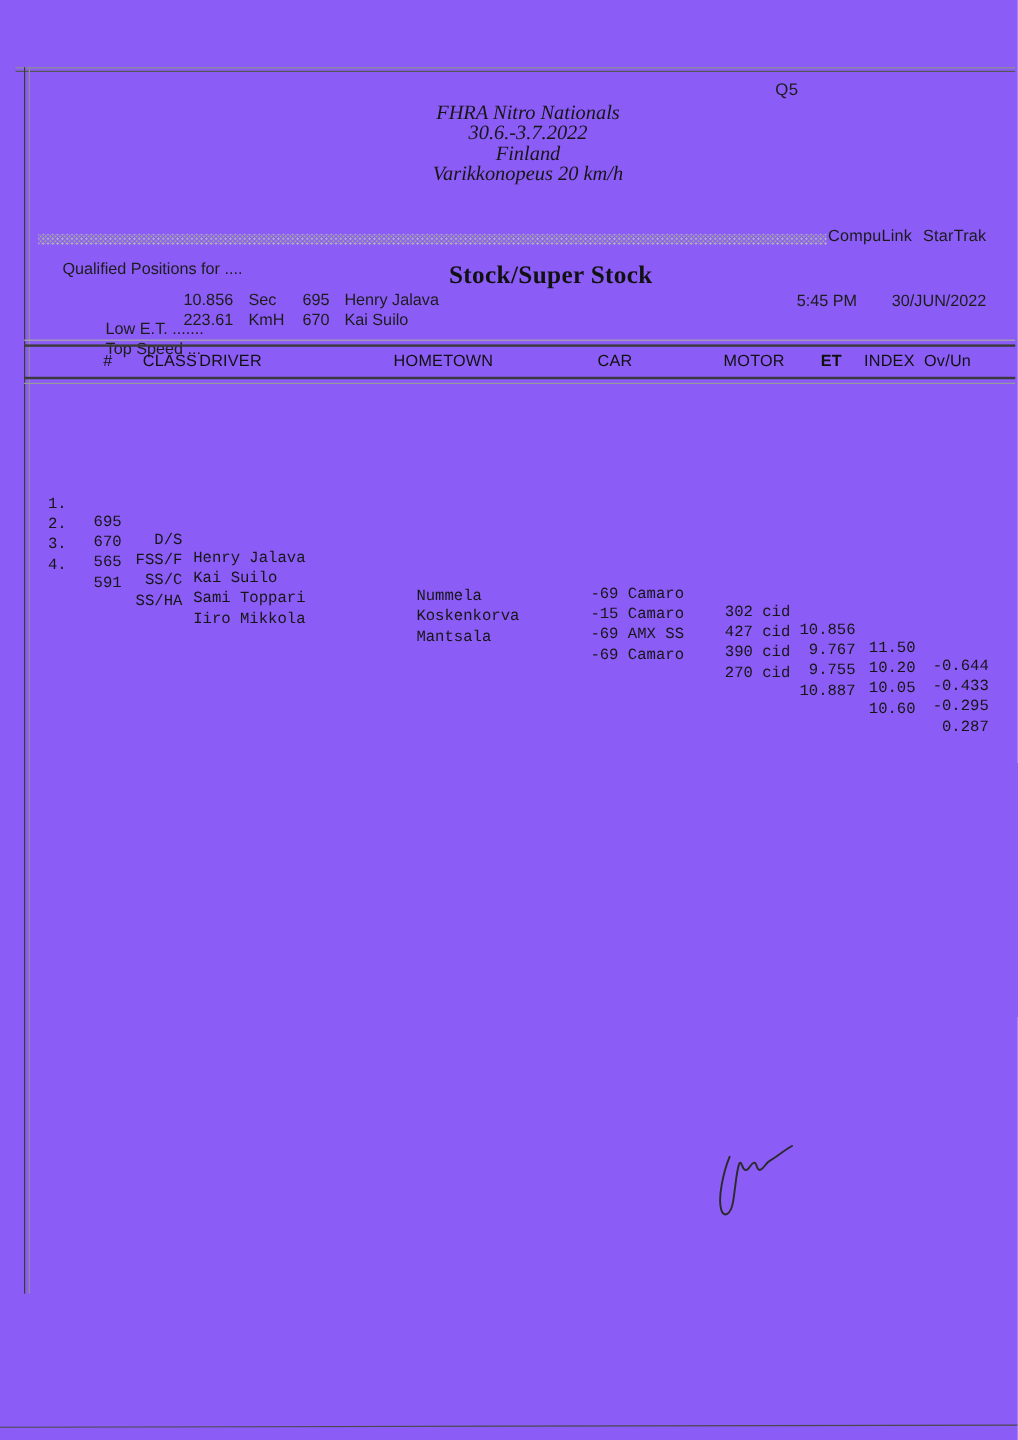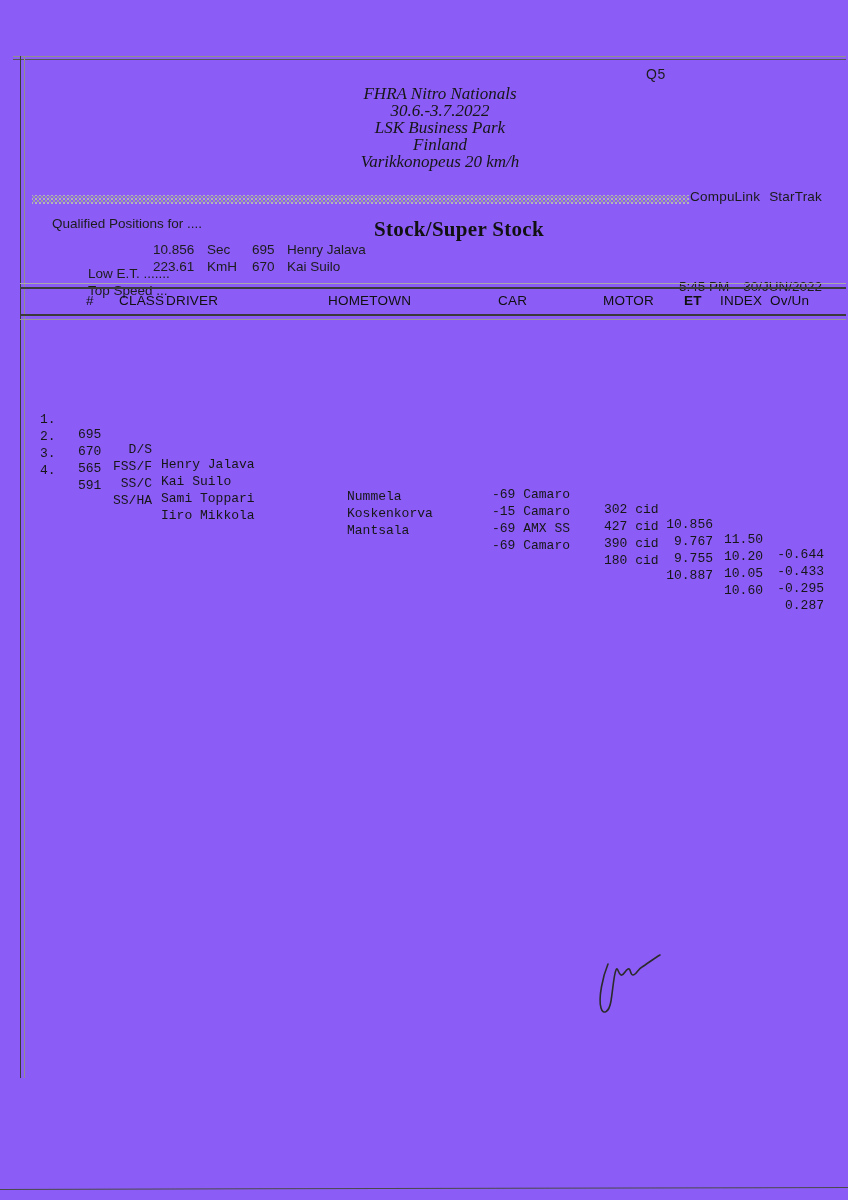--- a/index.html
+++ b/index.html
@@ -61,21 +61,21 @@
   .qualified-label { position: absolute; left: 52px; top: 216px; font-size: 13.5px; }
   .category-title {
     position: absolute; left: 70px; top: 217px; width: 778px;
     text-align: center;
     font-family: "Liberation Serif", serif;
     font-weight: bold; font-size: 21px; letter-spacing: 0.3px;
     color: #111;
   }
   .print-stamp {
     position: absolute; right: 26px; top: 243px;
-    display: flex; gap: 14px; font-size: 13.5px; margin-top: 36px;
+    display: flex; gap: 29px; font-size: 13.5px;
   }
   .record-line { position: absolute; left: 0; width: 848px; height: 17px; font-size: 13.5px; }
   .record-line .lbl   { position: absolute; left: 88px; margin-top: 24px; }
   .record-line .val   { position: absolute; left: 153px; }
   .record-line .unit  { position: absolute; left: 207px; }
   .record-line .num   { position: absolute; left: 252px; }
   .record-line .drv   { position: absolute; left: 287px; }
   .low-et-line   { top: 242px; }
   .top-speed-line{ top: 259px; }
   
@@ -140,21 +140,20 @@
 
   <div class="border-top"></div>
   <div class="border-left"></div>
   <div class="bottom-edge"></div>
 
   <div class="page-number">Q5</div>
 
   <div class="event-header">
     <div>FHRA Nitro Nationals</div>
     <div>30.6.-3.7.2022</div>
-    <div>LSK Business Park</div>
     <div>Finland</div>
     <div>Varikkonopeus 20 km/h</div>
   </div>
 
   <div class="halftone"></div>
   <div class="timing-brand">CompuLink StarTrak</div>
 
   <div class="qualified-label">Qualified Positions for ....</div>
   <div class="category-title">Stock/Super Stock</div>
   <div class="print-stamp">
@@ -228,21 +227,21 @@
     <span class="c-index">10.05</span>
     <span class="c-ovun">-0.295</span>
   </div>
   <div class="row row-4">
     <span class="c-pos">4.</span>
     <span class="c-num">591</span>
     <span class="c-class">SS/HA</span>
     <span class="c-driver">Iiro Mikkola</span>
     <span class="c-hometown">Mantsala</span>
     <span class="c-car">-69 Camaro</span>
-    <span class="c-motor">180 cid</span>
+    <span class="c-motor">270 cid</span>
     <span class="c-et">10.887</span>
     <span class="c-index">10.60</span>
     <span class="c-ovun">0.287</span>
   </div>
 
   <svg class="signature" viewBox="0 0 112 90" xmlns="http://www.w3.org/2000/svg">
     <path d="M22,20 C17,32 12,54 15,64 C17,71 23,69 25,57 C27,44 28,30 30,26
              C32,22 32,30 35,31 C38,32 39,26 42,25 C45,24 44,31 47,31
              C50,31 52,25 56,23 C61,20 67,15 74,11" fill="none" stroke="#2b2b2b" stroke-width="1.6" stroke-linecap="round"></path>
   </svg>

